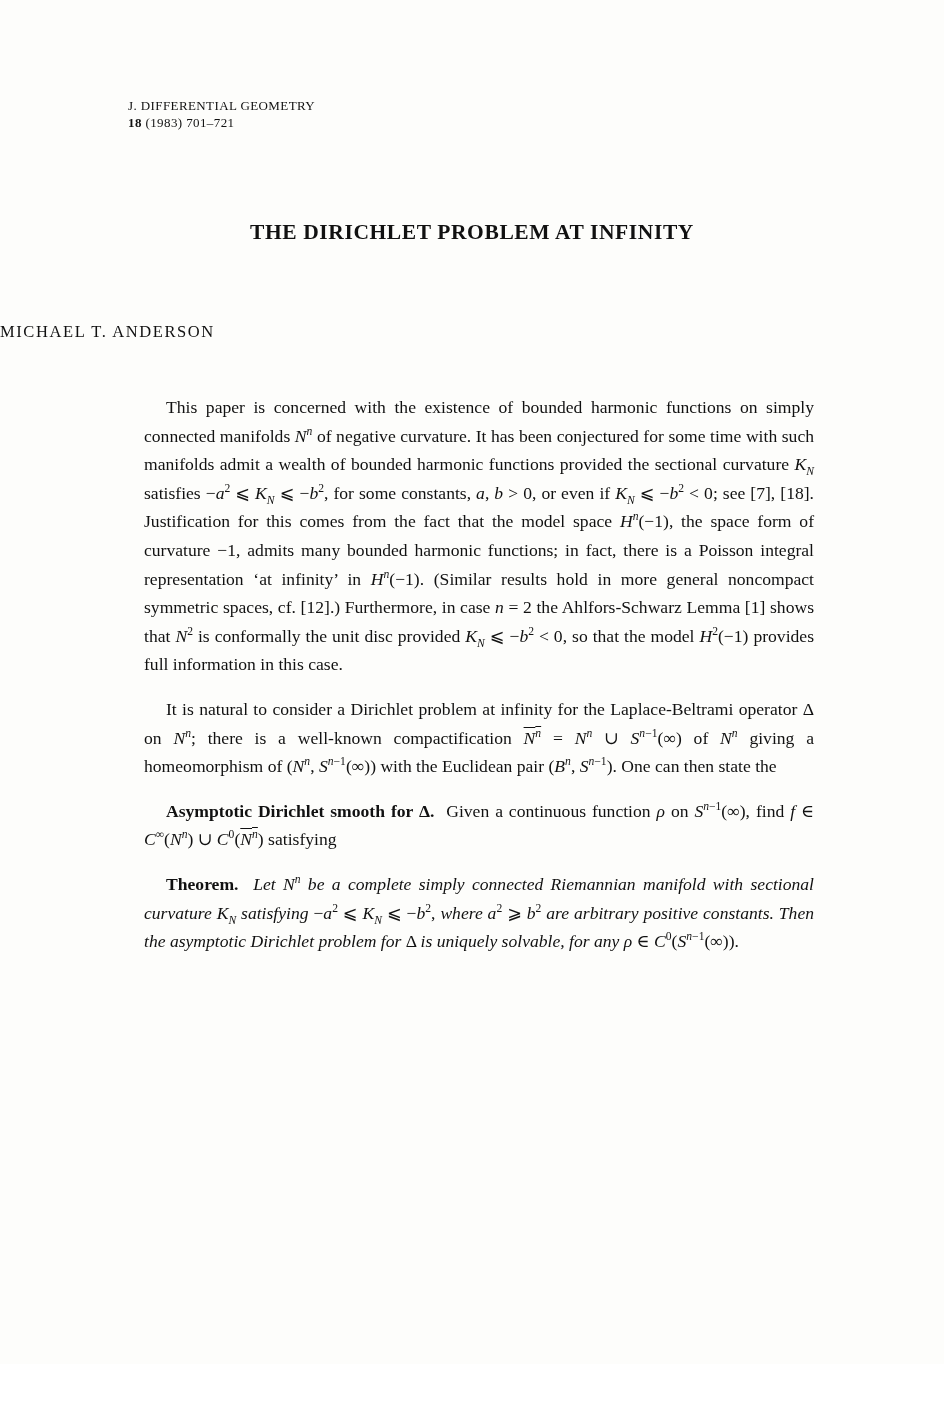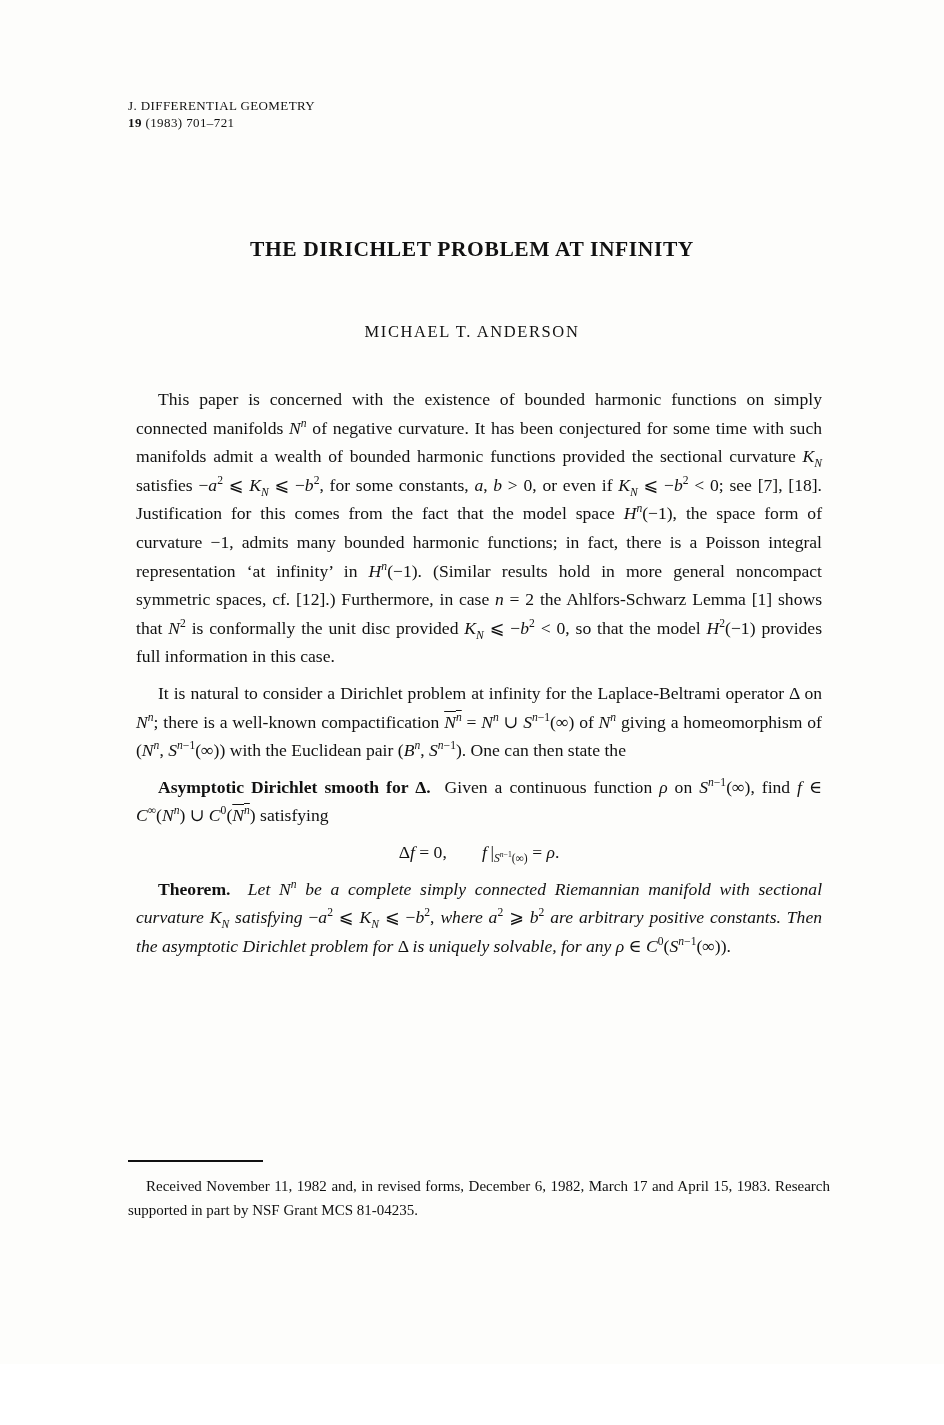--- a/index.html
+++ b/index.html
@@ -17,45 +17,44 @@
     position: absolute;
     left: 128px;
     top: 97px;
     font-size: 13px;
     line-height: 17px;
     letter-spacing: 0.4px;
   }
   .title {
     position: absolute;
     left: 0; right: 0;
-    top: 235px;
+    top: 218px;
     text-align: center;
     font-weight: bold;
     font-size: 21.5px;
     line-height: 29px;
     letter-spacing: 0.6px;
   }
   .author {
     position: absolute;
     left: 0; right: 0;
     top: 322px;
-    text-align: center;
     font-size: 16.5px;
     letter-spacing: 1.6px;
   }
   .body {
     position: absolute;
     left: 128px;
     top: 377px;
     width: 702px;
     font-size: 17.6px;
     line-height: 28.6px;
     text-align: justify;
   }
-  .body p { margin: 8px; text-indent: 22px; }
+  .body p { margin: 16px; text-indent: 22px; }
   .body p.eq {
     text-align: center;
     text-indent: 0;
     margin: 4px 0 6px 0;
   }
   sup, sub { font-size: 0.66em; line-height: 0; }
   .ov { text-decoration: overline; }
   .footnote {
     position: absolute;
     left: 128px;
@@ -72,35 +71,30 @@
   }
   .footnote p { margin: 0; text-indent: 18px; }
 </style>
 </head>
 <body>
 
 <div class="page">
 
   <div class="journal">
     <div>J. DIFFERENTIAL GEOMETRY</div>
-    <div><b>19</b> (1983) 701–721</div>
+    <div><b>18</b> (1983) 701–721</div>
   </div>
 
   <div class="title">
     <div>THE DIRICHLET PROBLEM AT INFINITY</div>
   </div>
 
   <div class="author">MICHAEL T. ANDERSON</div>
 
   <div class="body">
     <p>This paper is concerned with the existence of bounded harmonic functions on simply connected manifolds <i>N</i><sup><i>n</i></sup> of negative curvature. It has been conjectured for some time with such manifolds admit a wealth of bounded harmonic functions provided the sectional curvature <i>K</i><sub><i>N</i></sub> satisfies −<i>a</i><sup>2</sup> ⩽ <i>K</i><sub><i>N</i></sub> ⩽ −<i>b</i><sup>2</sup>, for some constants, <i>a</i>, <i>b</i> &gt; 0, or even if <i>K</i><sub><i>N</i></sub> ⩽ −<i>b</i><sup>2</sup> &lt; 0; see [7], [18]. Justification for this comes from the fact that the model space <i>H</i><sup><i>n</i></sup>(−1), the space form of curvature −1, admits many bounded harmonic functions; in fact, there is a Poisson integral representation ‘at infinity’ in <i>H</i><sup><i>n</i></sup>(−1). (Similar results hold in more general noncompact symmetric spaces, cf. [12].) Furthermore, in case <i>n</i> = 2 the Ahlfors-Schwarz Lemma [1] shows that <i>N</i><sup>2</sup> is conformally the unit disc provided <i>K</i><sub><i>N</i></sub> ⩽ −<i>b</i><sup>2</sup> &lt; 0, so that the model <i>H</i><sup>2</sup>(−1) provides full information in this case.</p>
     <p>It is natural to consider a Dirichlet problem at infinity for the Laplace-Beltrami operator Δ on <i>N</i><sup><i>n</i></sup>; there is a well-known compactification <span class="ov"><i>N</i><sup><i>n</i></sup></span> = <i>N</i><sup><i>n</i></sup> ∪ <i>S</i><sup><i>n</i>−1</sup>(∞) of <i>N</i><sup><i>n</i></sup> giving a homeomorphism of (<i>N</i><sup><i>n</i></sup>, <i>S</i><sup><i>n</i>−1</sup>(∞)) with the Euclidean pair (<i>B</i><sup><i>n</i></sup>, <i>S</i><sup><i>n</i>−1</sup>). One can then state the</p>
     <p><b>Asymptotic Dirichlet smooth for Δ.</b>&nbsp;&nbsp;Given a continuous function <i>ρ</i> on <i>S</i><sup><i>n</i>−1</sup>(∞), find <i>f</i> ∈ <i>C</i><sup>∞</sup>(<i>N</i><sup><i>n</i></sup>) ∪ <i>C</i><sup>0</sup>(<span class="ov"><i>N</i><sup><i>n</i></sup></span>) satisfying</p>
-    <p class="eq">Δ<i>f</i> = 0,  <i>f</i> |<sub><i>S</i><sup><i>n</i>−1</sup>(∞)</sub> = <i>ρ</i>.</p>
     <p><b>Theorem.</b>&nbsp;&nbsp;<i>Let N</i><sup><i>n</i></sup> <i>be a complete simply connected Riemannian manifold with sectional curvature K</i><sub><i>N</i></sub> <i>satisfying</i> −<i>a</i><sup>2</sup> ⩽ <i>K</i><sub><i>N</i></sub> ⩽ −<i>b</i><sup>2</sup>, <i>where a</i><sup>2</sup> ⩾ <i>b</i><sup>2</sup> <i>are arbitrary positive constants. Then the asymptotic Dirichlet problem for</i> Δ <i>is uniquely solvable, for any ρ</i> ∈ <i>C</i><sup>0</sup>(<i>S</i><sup><i>n</i>−1</sup>(∞)).</p>
   </div>
 
-  <div class="footnote">
-    <div class="fnrule"></div>
-    <p>Received November 11, 1982 and, in revised forms, December 6, 1982, March 17 and April 15, 1983. Research supported in part by NSF Grant MCS 81-04235.</p>
-  </div>
 
 </div>
 
 </body></html>

